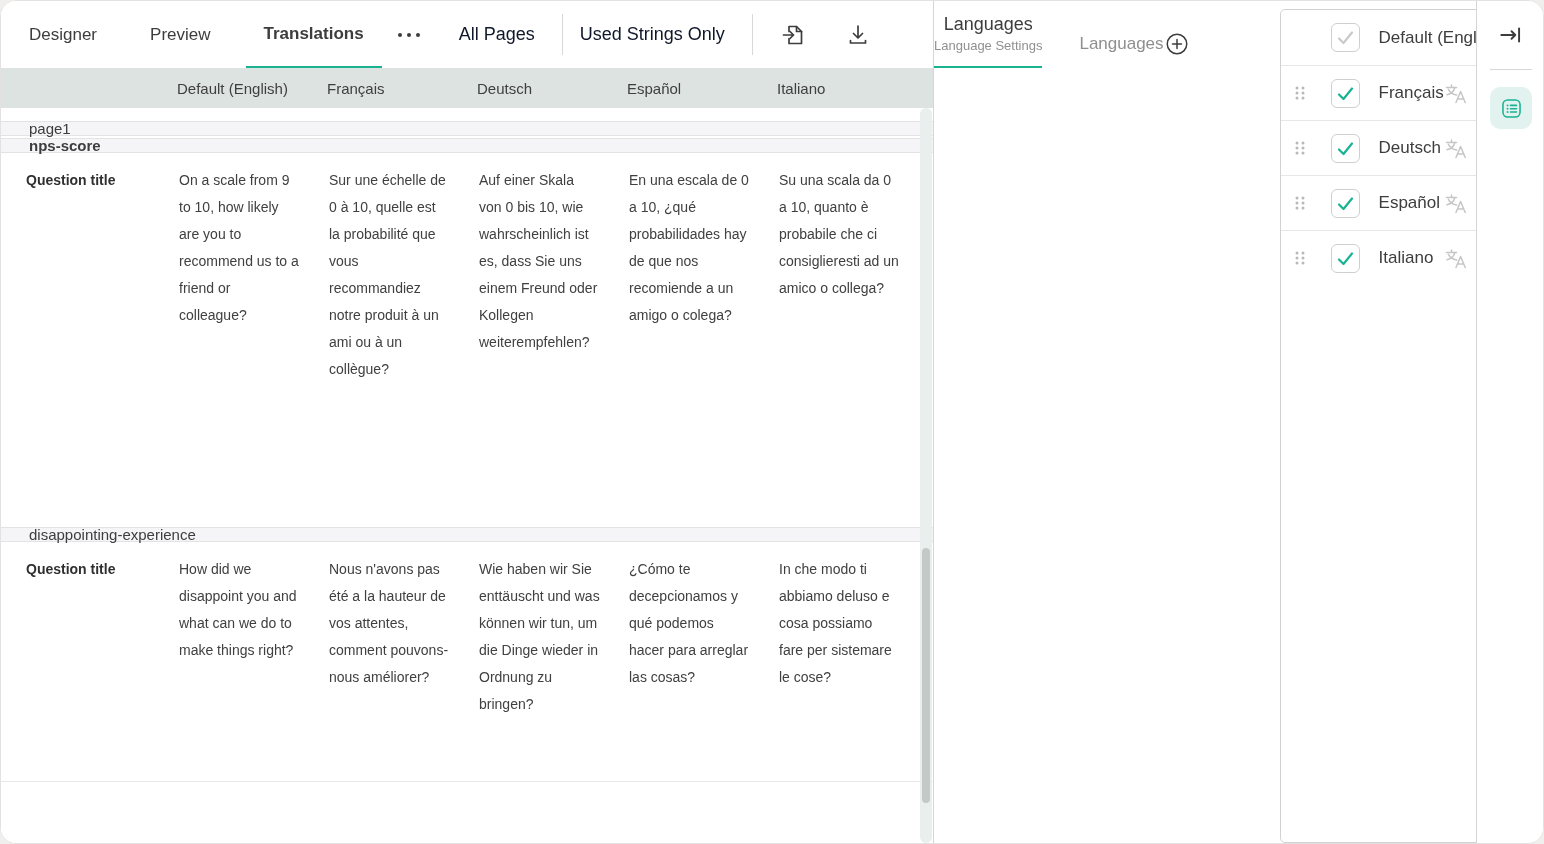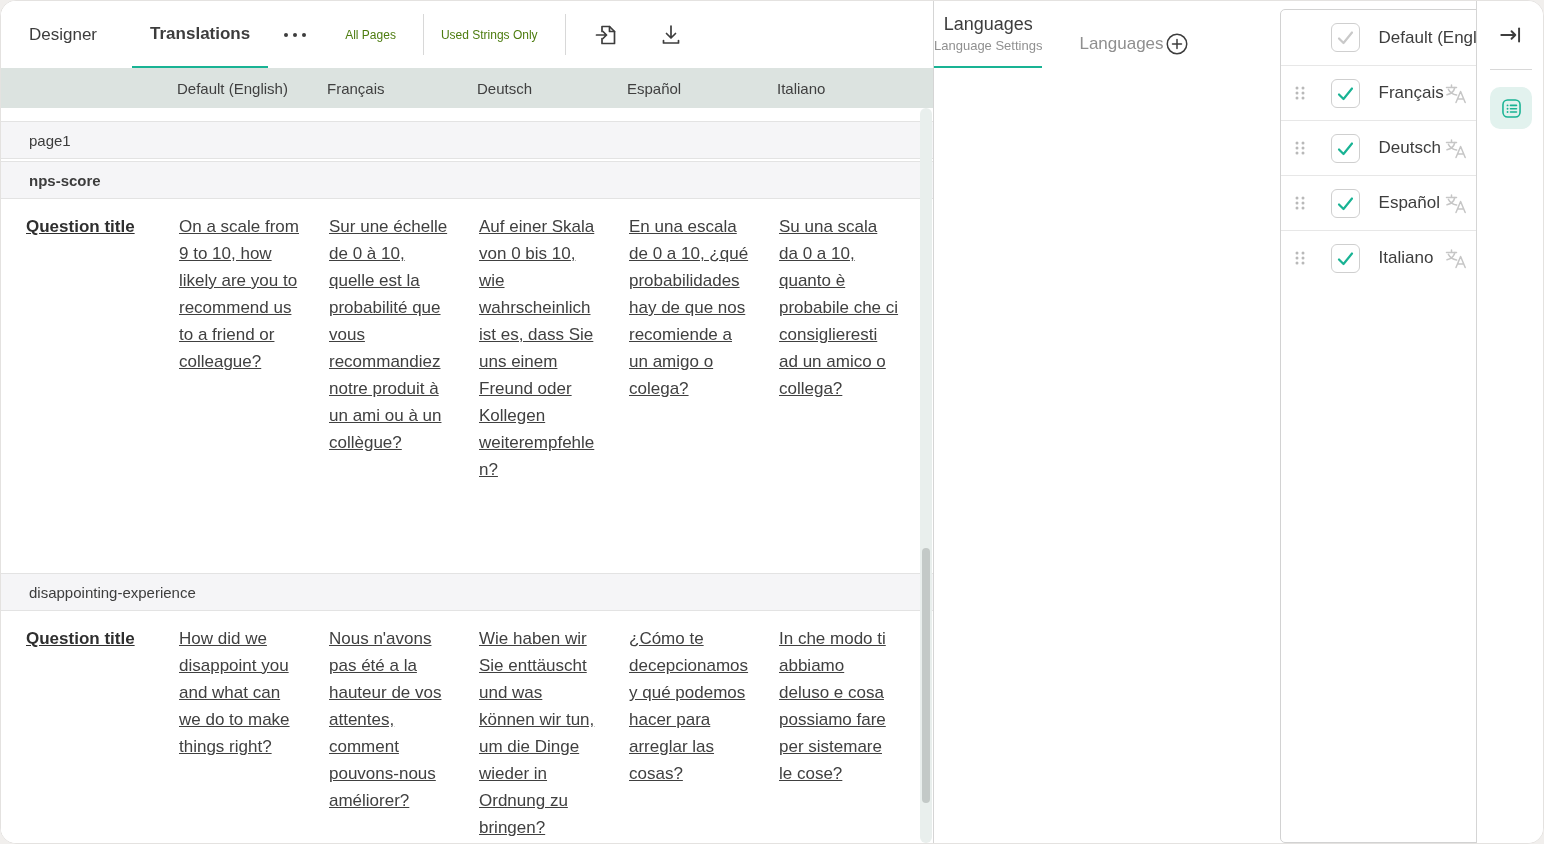--- a/index.html
+++ b/index.html
@@ -22,39 +22,39 @@
 
   
   .main { width: 933px; flex: none; border-right: 1px solid #d5d5d5; display: flex; flex-direction: column; background: #fff; }
 
   .tabbar { height: 67px; flex: none; display: flex; align-items: stretch; padding-left: 10px; background: #fff; }
   .tab { display: flex; align-items: center; padding: 0 18px; font-size: 17px; color: #3d3d3d; cursor: pointer; white-space: nowrap; }
   .tab + .tab { margin-left: 17px; }
   .tab.active { font-weight: 700; border-bottom: 2px solid #19b394; }
   .more-dots { align-self: center; display: flex; gap: 5px; padding: 12px 8px; margin-left: 8px; cursor: pointer; }
   .more-dots i { width: 4px; height: 4px; border-radius: 50%; background: #3d3d3d; }
-  .tool-label { display: flex; align-items: center; padding: 0 17px; font-size: 12px; color: #4d7c0f; white-space: nowrap; cursor: pointer; text-align: right; }
+  .tool-label { display: flex; align-items: center; padding: 0 17px; font-size: 18px; color: #0f172a; white-space: nowrap; cursor: pointer; text-align: right; }
   .tool-label.first { margin-left: 14px; }
   .vdiv { width: 1px; background: #d8d8d8; margin: 13px 0 13px 10px; }
   .icon-btn { width: 44px; height: 44px; align-self: center; border: none; background: transparent; display: flex; align-items: center; justify-content: center; cursor: pointer; color: #3d3d3d; }
   .icon-btn.import { margin-left: 18px; }
   .icon-btn.export { margin-left: 21px; }
 
   .table-area { flex: 1; position: relative; background: #fff; overflow: hidden; }
   .trow { display: grid; grid-template-columns: 165px 150px 150px 150px 150px auto; }
   .thead { height: 40px; background: #dce3e0; align-items: center; font-size: 15px; color: #3f3f3f; }
   .thead .hcell { padding-left: 11px; white-space: nowrap; overflow: hidden; }
   .tgap { height: 13px; }
-  .group-row { height: 38px; background: #f5f5f7; border-top: 1px solid #e3e3e3; border-bottom: 1px solid #e3e3e3;
+  .group-row { height: 15px; background: #f5f5f7; border-top: 1px solid #e3e3e3; border-bottom: 1px solid #e3e3e3;
                display: flex; align-items: center; padding-left: 28px; font-size: 15px; color: #3d3d3d; }
   .group-row + .group-row { margin-top: 2px; font-weight: bold; }
   .qrow { align-items: start; }
   .qrow1 { height: 374px; }
   .qrow2 { height: 240px; border-bottom: 1px solid #e8e8e8; }
-  .cell { padding: 14px 16px 14px 13px; font-size: 17px; line-height: 27px; color: #404040; overflow-wrap: break-word; text-decoration: underline; }
+  .cell { padding: 14px 16px 14px 13px; font-size: 14px; line-height: 27px; color: #404040; overflow-wrap: break-word; }
   .cell:last-child { padding-right: 34px; }
   .cell.rowlabel { font-weight: 700; padding-left: 25px; color: #2f2f2f; overflow-wrap: normal; }
 
   .scroll-strip { position: absolute; top: 40px; right: 1px; bottom: 0; width: 12px; background: #e9efed; border-radius: 6px; }
   .scroll-thumb { position: absolute; left: 2px; width: 8px; top: 440px; height: 255px; background: #c3c9c7; border-radius: 4px; }
 
   
   .panel { width: 542px; flex: none; background: #fff; display: flex; flex-direction: row; }
   .panel-header { height: 67px; flex: none; border-bottom: 2px solid #19b394; display: flex; flex-direction: column; align-items: center; justify-content: center; gap: 3px; }
   .panel-title { font-size: 18px; color: #3d3d3d; }
@@ -83,20 +83,21 @@
 </style>
 </head>
 <body>
 
 <div class="window">
 
   <div class="main">
 
     <div class="tabbar">
       <div class="tab">Designer</div>
+      <div class="tab">Preview</div>
       <div class="tab active">Translations</div>
       <div class="more-dots" title="More">
         <i></i>
           <i></i>
           <i></i>
       </div>
       <div class="tool-label first">All Pages</div>
       <div class="vdiv"></div>
       <div class="tool-label">Used Strings Only</div>
       <div class="vdiv"></div>

